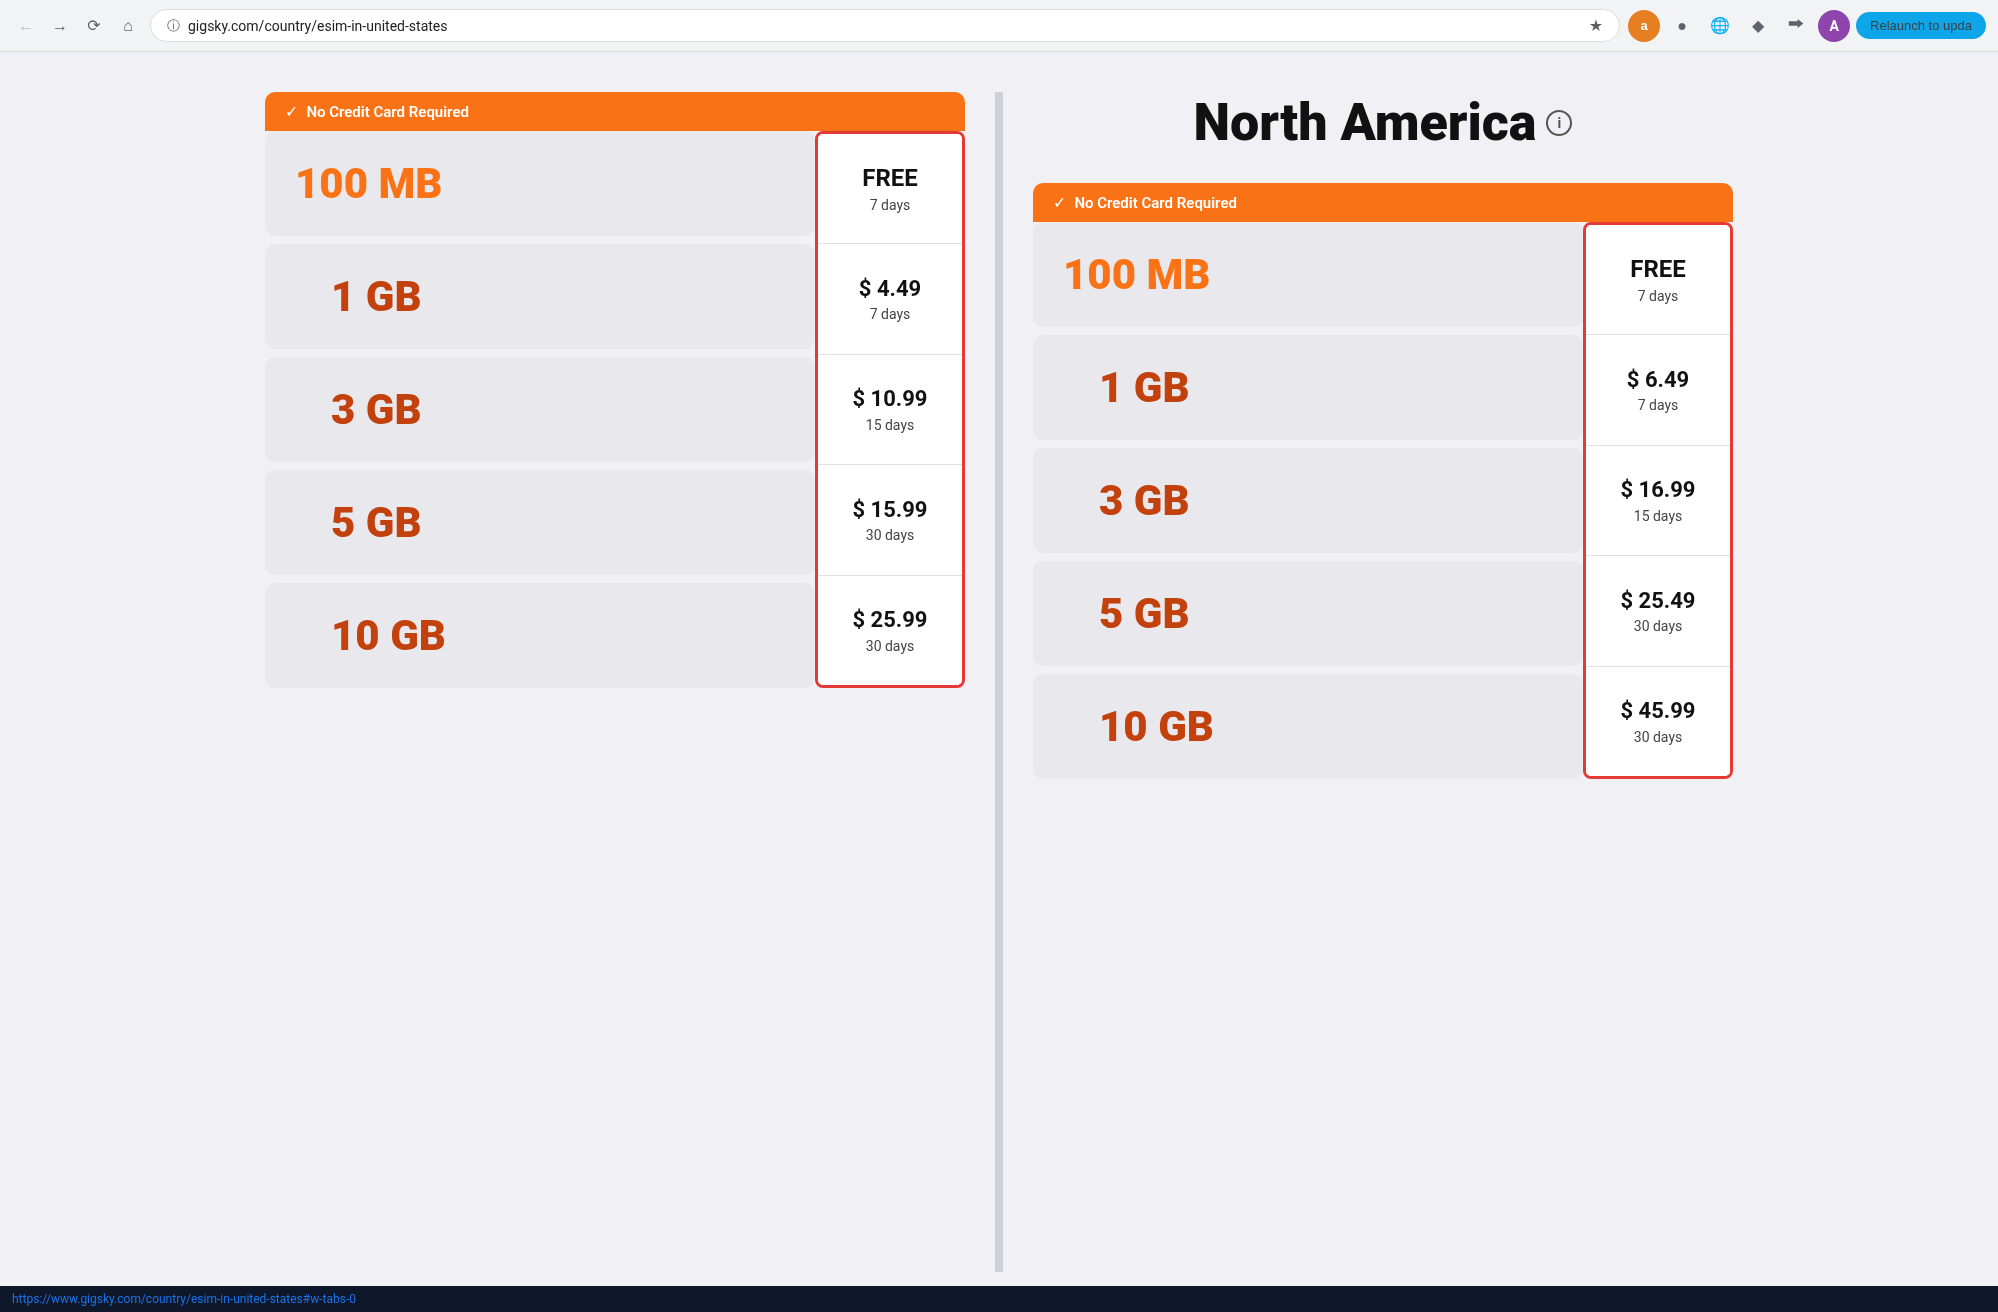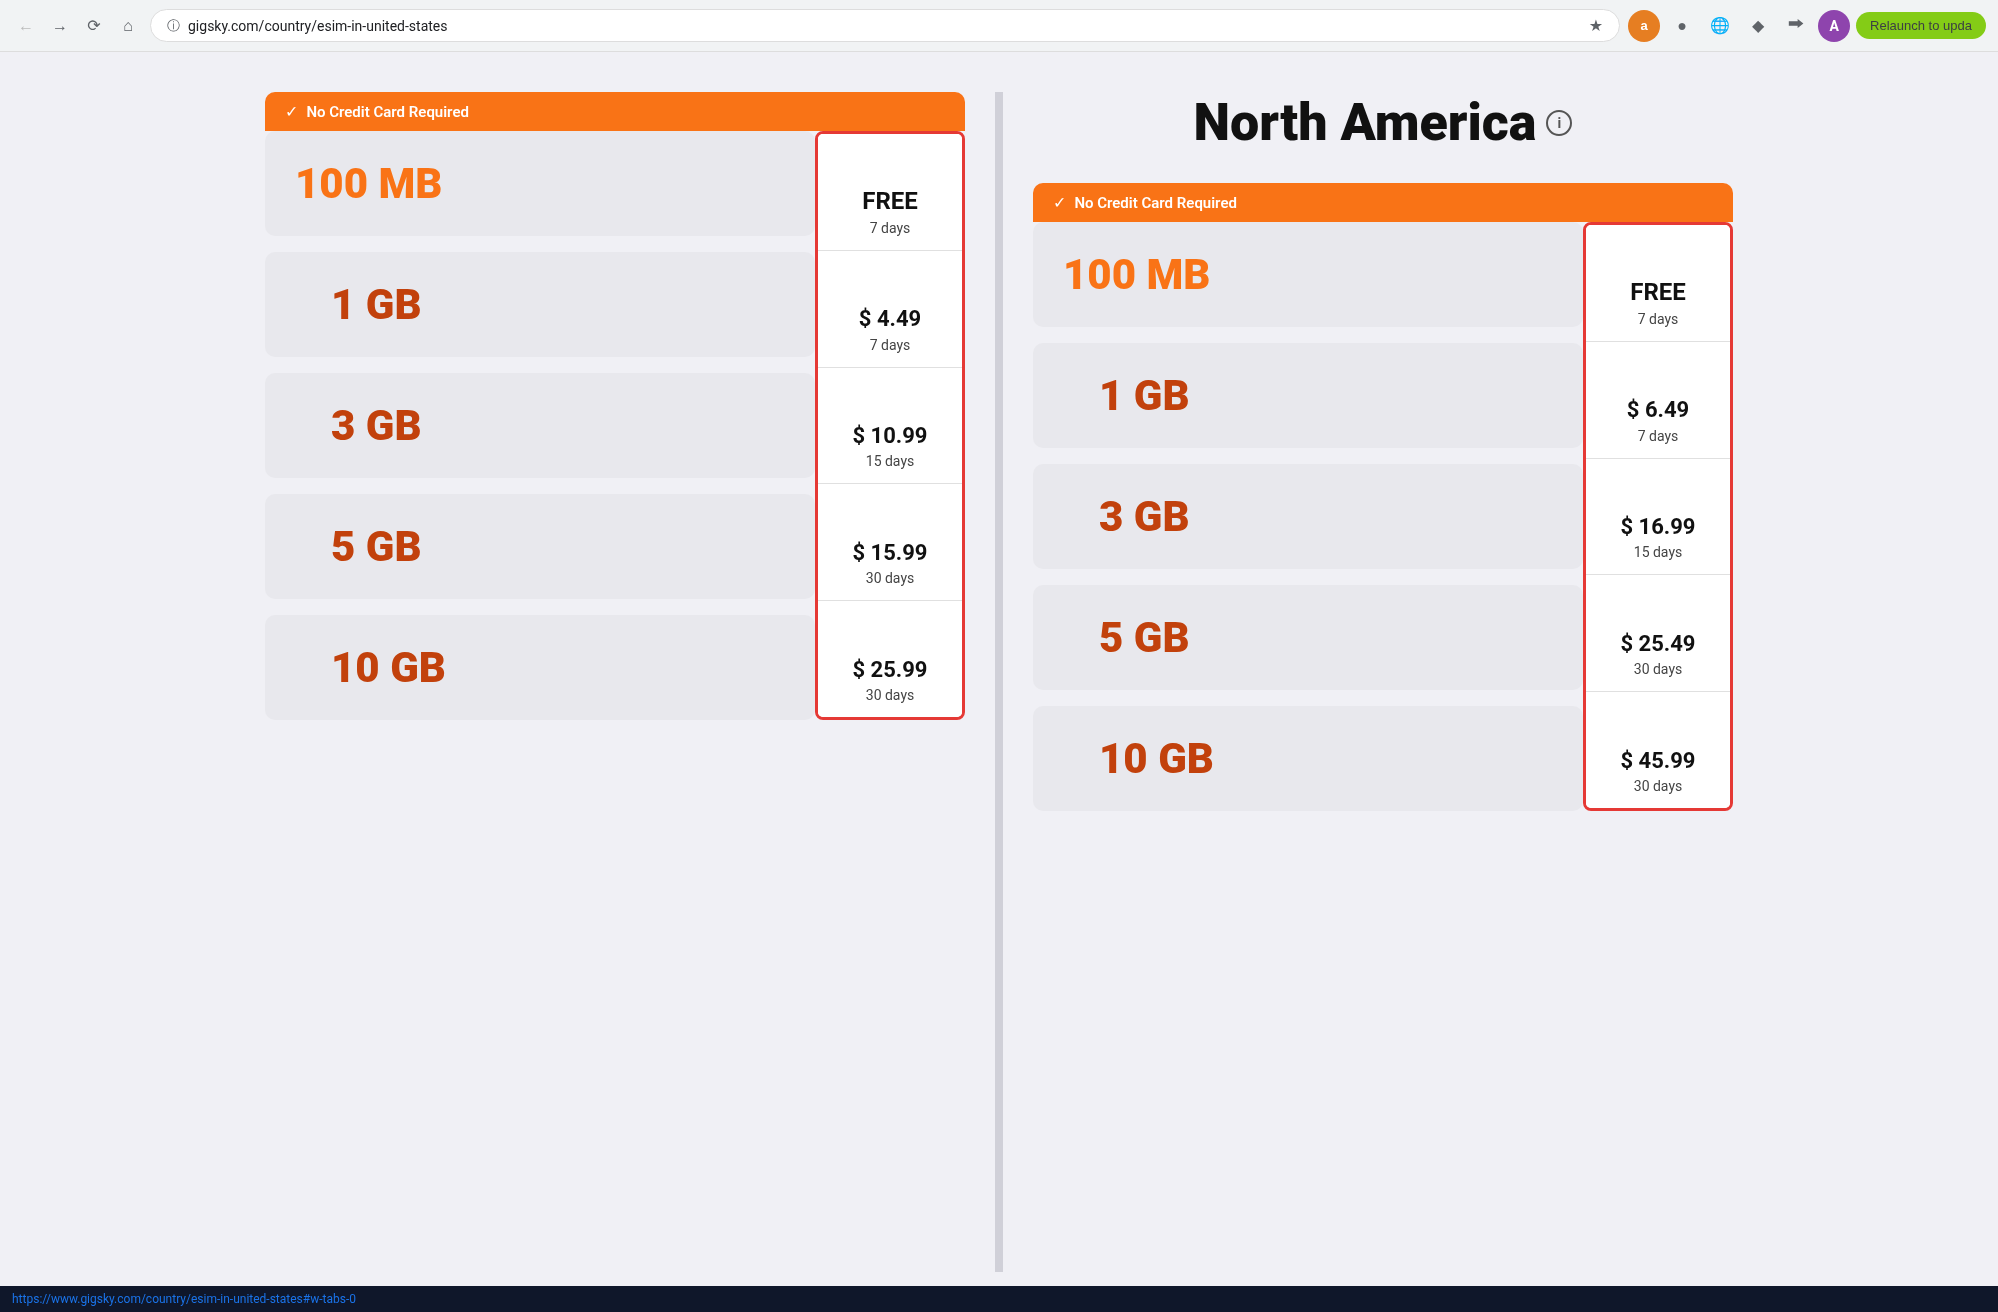--- a/index.html
+++ b/index.html
@@ -74,21 +74,21 @@
       background: transparent;
       cursor: pointer;
       display: flex;
       align-items: center;
       justify-content: center;
       font-size: 16px;
       color: #5f6368;
     }
 
     .relaunch-btn {
-      background: #84cc16;
+      background: #0ea5e9;
       border: none;
       border-radius: 20px;
       padding: 6px 14px;
       font-size: 13px;
       color: #3c4043;
       cursor: pointer;
       white-space: nowrap;
     }
 
     .avatar-btn {
@@ -181,21 +181,21 @@
     .plan-rows {
       display: flex;
       position: relative;
     }
 
     
     .data-column {
       flex: 1;
       display: flex;
       flex-direction: column;
-      gap: 8px;
+      gap: 0;
     }
 
     .data-cell {
       background: #e8e8ed;
       margin-bottom: 8px;
       padding: 28px 30px;
       border-radius: 10px;
       display: flex;
       align-items: center;
     }
@@ -227,22 +227,22 @@
       flex-direction: column;
       height: 100%;
       background: white;
     }
 
     .price-cell {
       flex: 1;
       display: flex;
       flex-direction: column;
       align-items: center;
-      justify-content: flex-end;
-      padding: 14px 10px;
+      justify-content: center;
+      padding: 20px 10px;
       border-bottom: 1px solid #e0e0e0;
       background: white;
       text-align: center;
     }
 
     .price-cell:last-child { border-bottom: none; }
 
     .price-amount {
       font-size: 22px;
       font-weight: 700;

